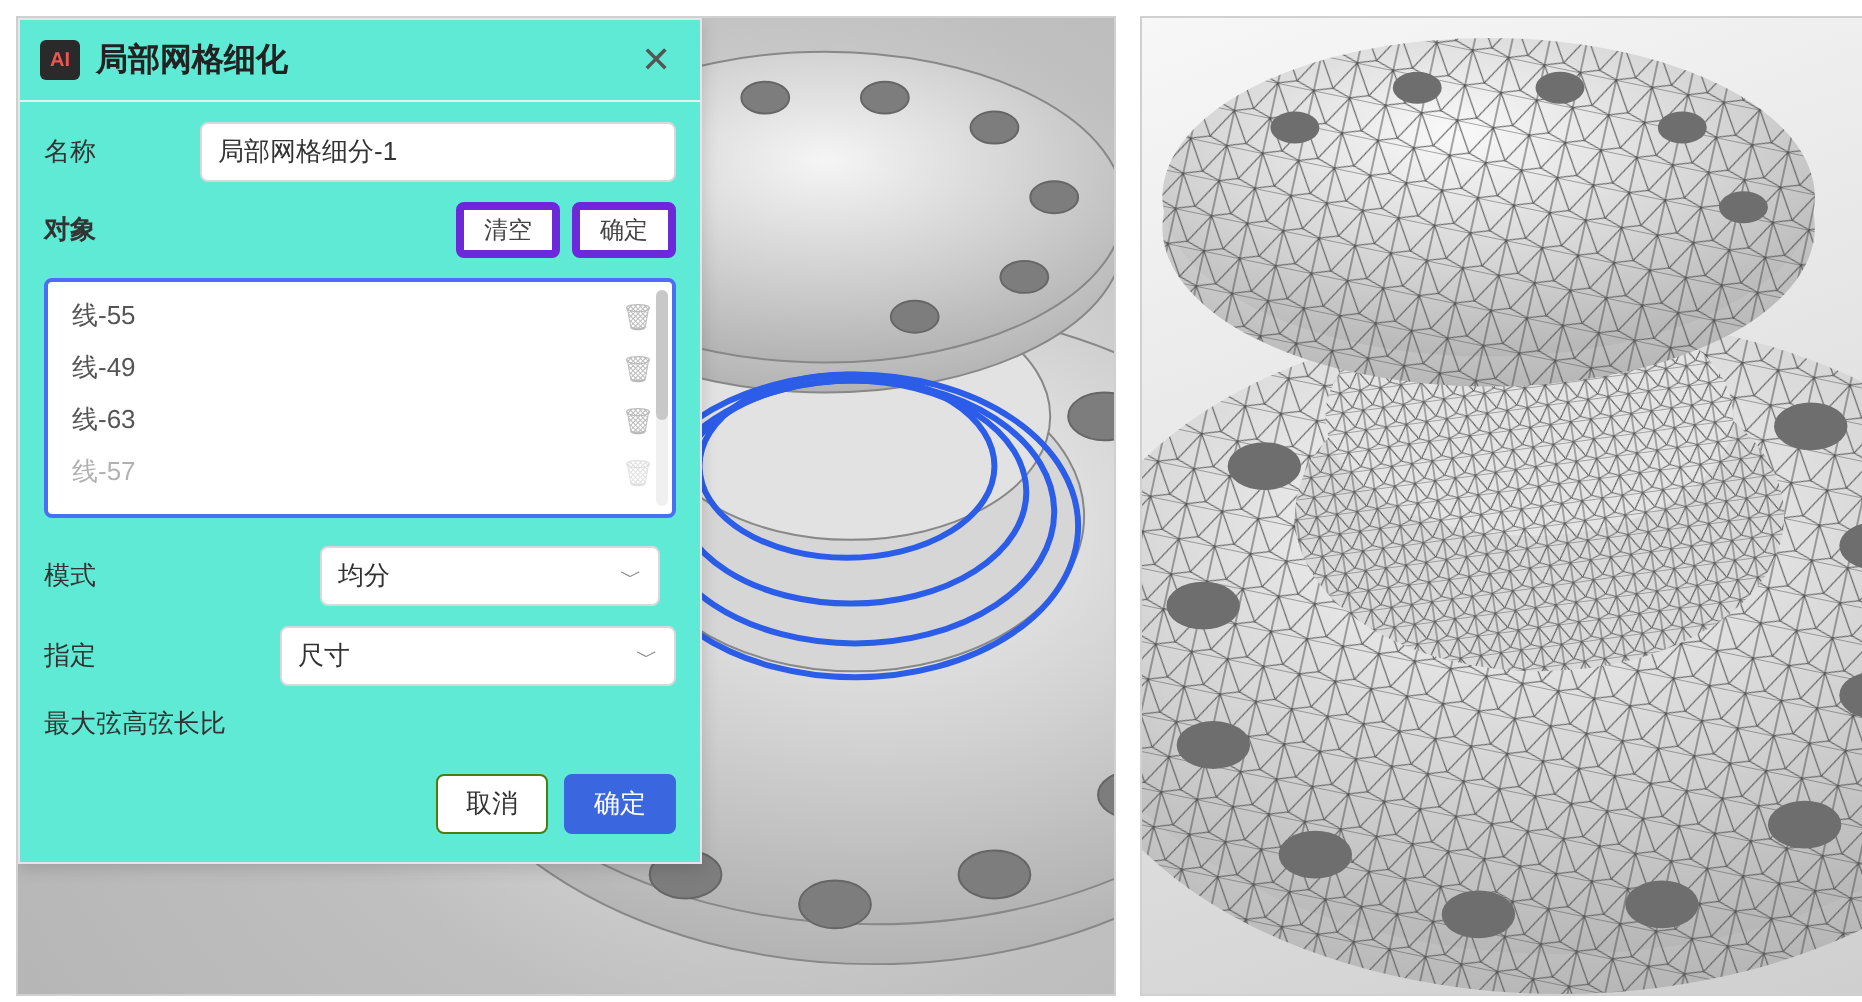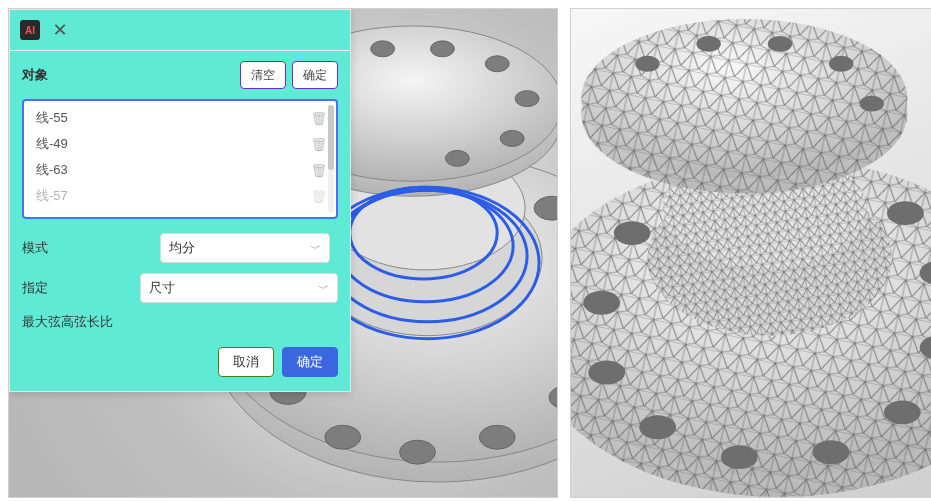--- a/index.html
+++ b/index.html
@@ -75,21 +75,21 @@
   }
   .select {
     display:flex; align-items:center; justify-content:space-between;
     cursor:pointer;
   }
   .select .chev { color:#888; font-size:11px; }
   .obj-header { display:flex; align-items:center; }
   .obj-header .label { font-weight:600; width:auto; margin-right:auto; }
   .smallbtn {
     height:28px; padding:0 10px; margin-left:6px;
-    border:1px solid #6d28d9; border-radius:4px;
+    border:4px solid #6d28d9; border-radius:4px;
     background:#fff; cursor:pointer; font-size:12px; color:#444;
   }
   .obj-list {
     margin-top:8px; margin-bottom:14px;
     border:2px solid #4a6ef5;
     border-radius:4px;
     height:120px;
     padding:4px 0;
     overflow:hidden;
     position:relative;
@@ -187,23 +187,30 @@
           <ellipse cx="420" cy="248" rx="100" ry="66"></ellipse>
           <ellipse cx="418" cy="238" rx="88" ry="56"></ellipse>
           <ellipse cx="416" cy="225" rx="74" ry="46"></ellipse>
         </g>
       </svg>
     </div>
 
     <div class="dialog">
       <div class="dlg-header">
         <div class="dlg-icon">AI</div>
+        <div class="dlg-title">局部网格细化</div>
         <div class="dlg-close">✕</div>
       </div>
       <div class="dlg-body">
+        <div class="row">
+          <div class="label">名称</div>
+          <div class="ctrl">
+            <input type="text" class="txt" value="局部网格细分-1" style="">
+          </div>
+        </div>
 
         <div class="row obj-header">
           <div class="label">对象</div>
           <button class="smallbtn">清空</button>
           <button class="smallbtn">确定</button>
         </div>
         <div class="obj-list">
           <div class="obj-item">
             <span>线-55</span>
             <span class="del">🗑</span>

